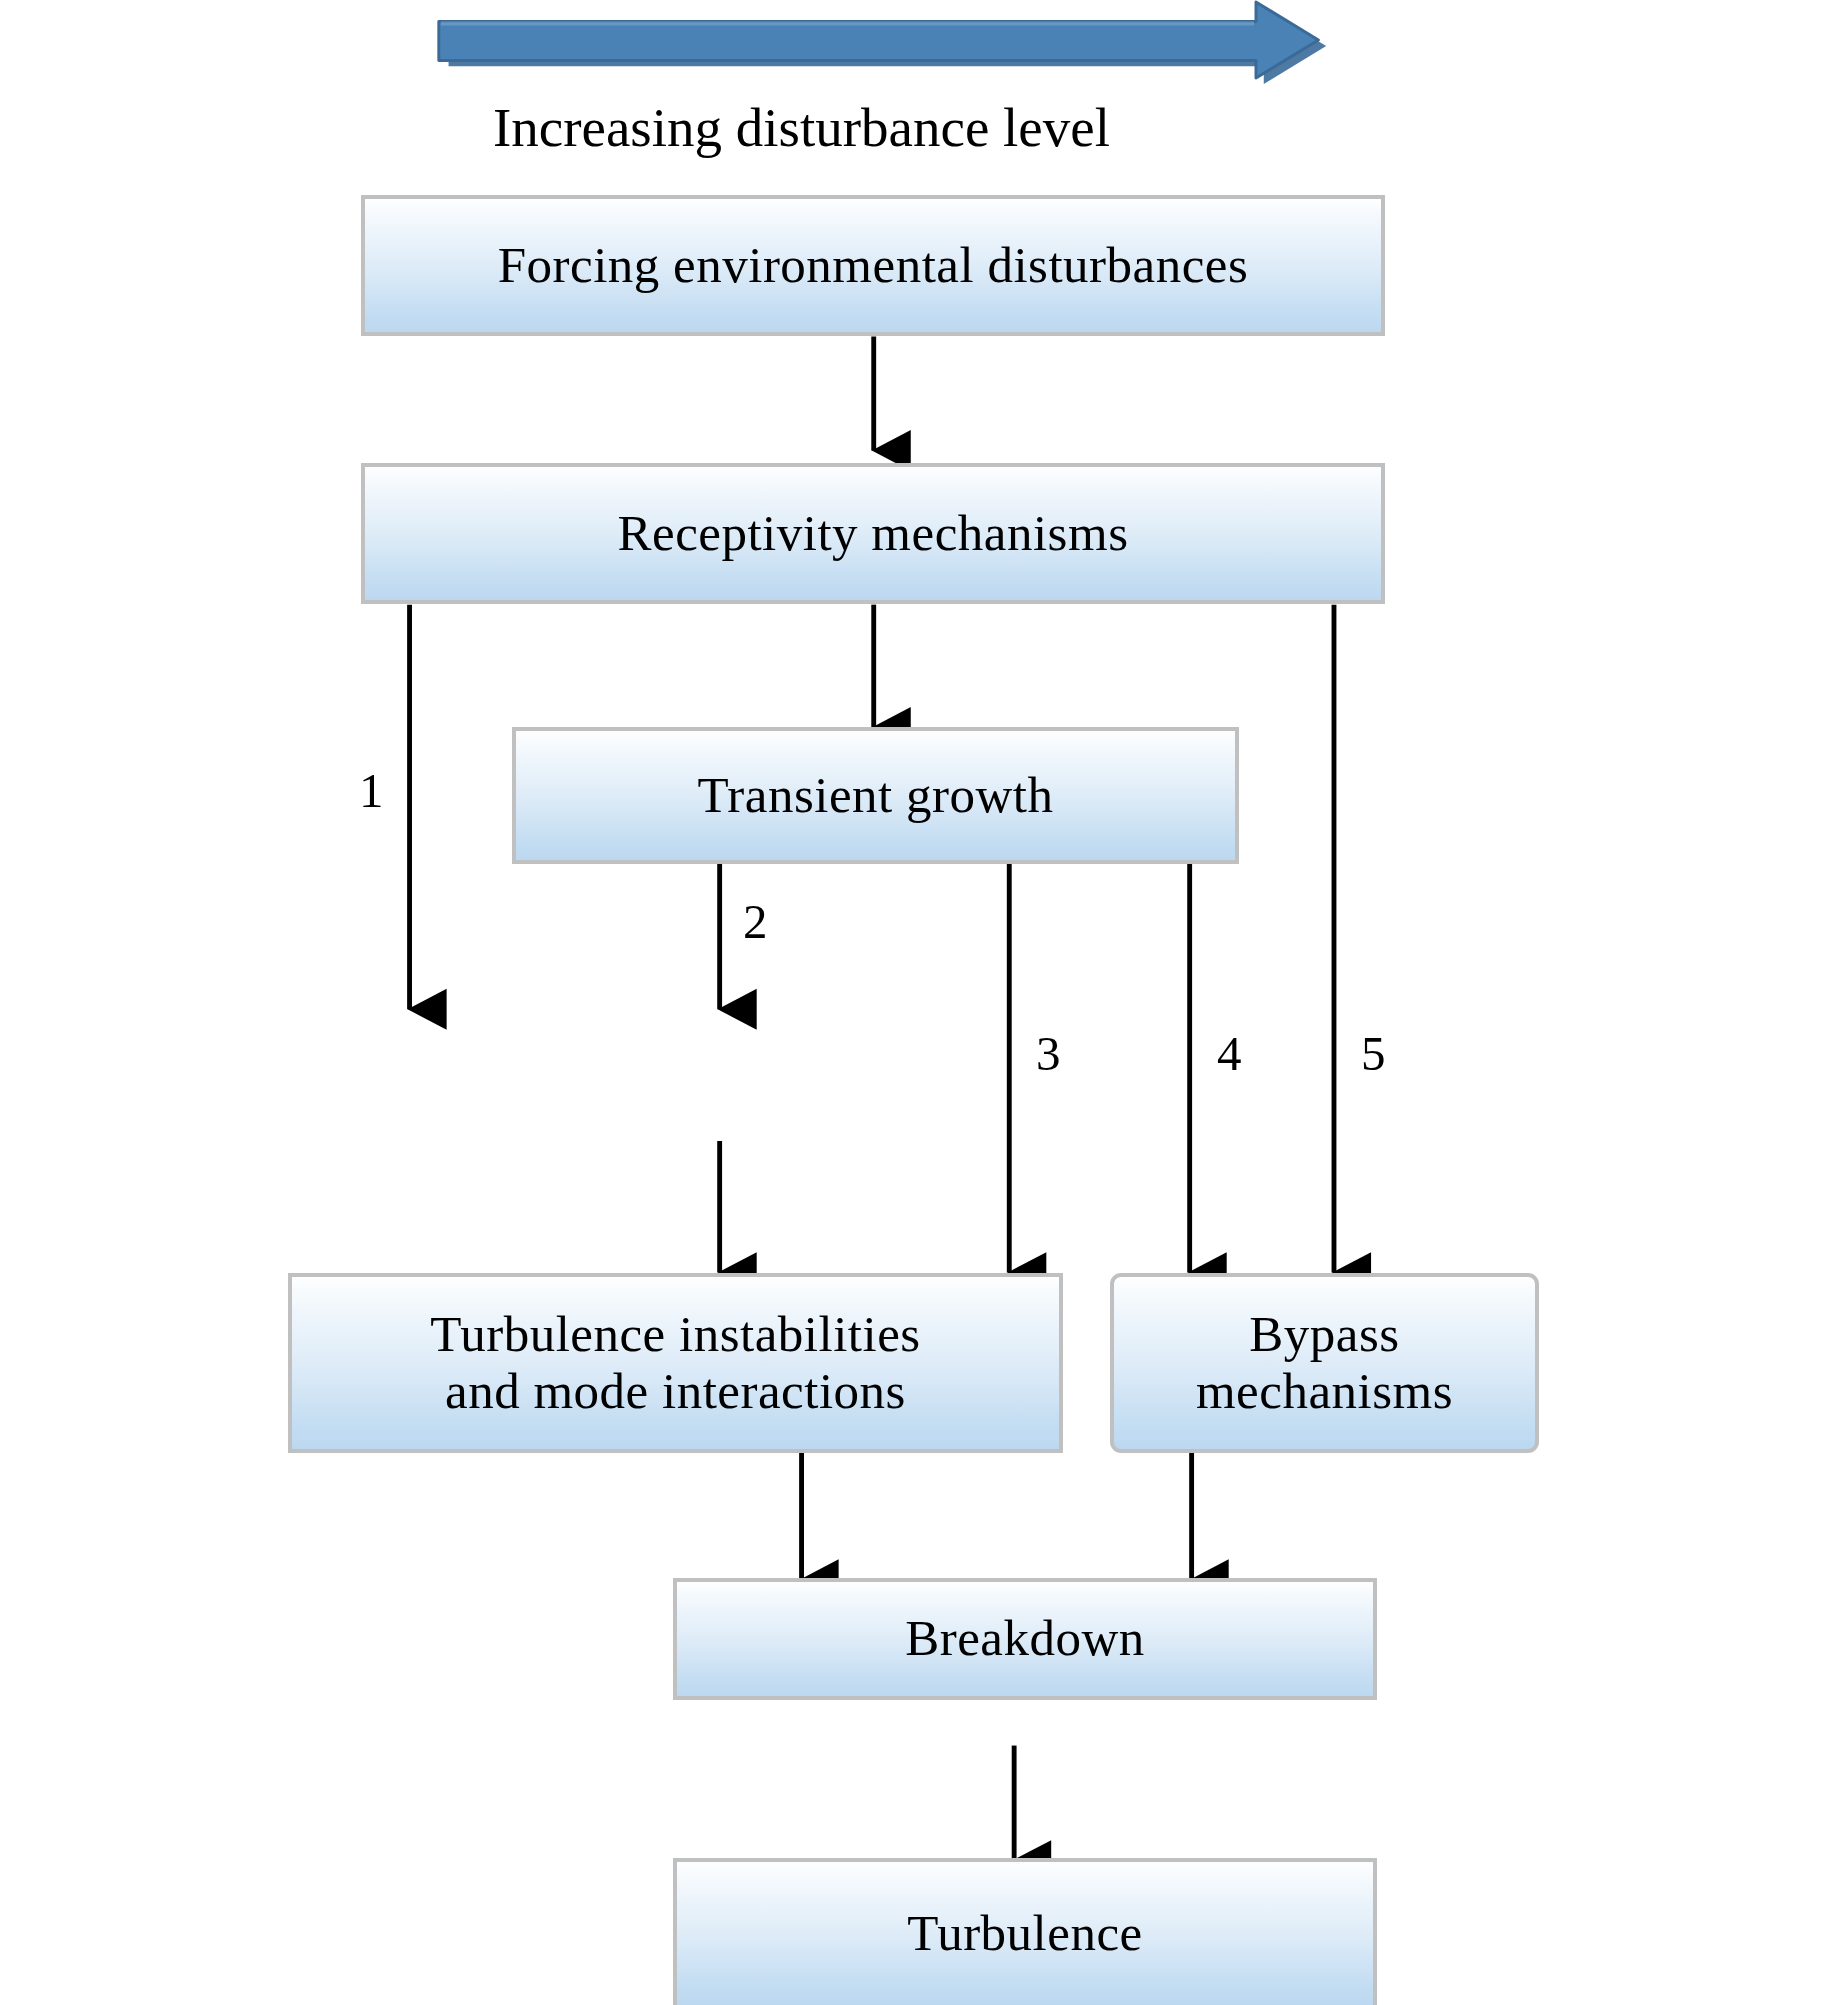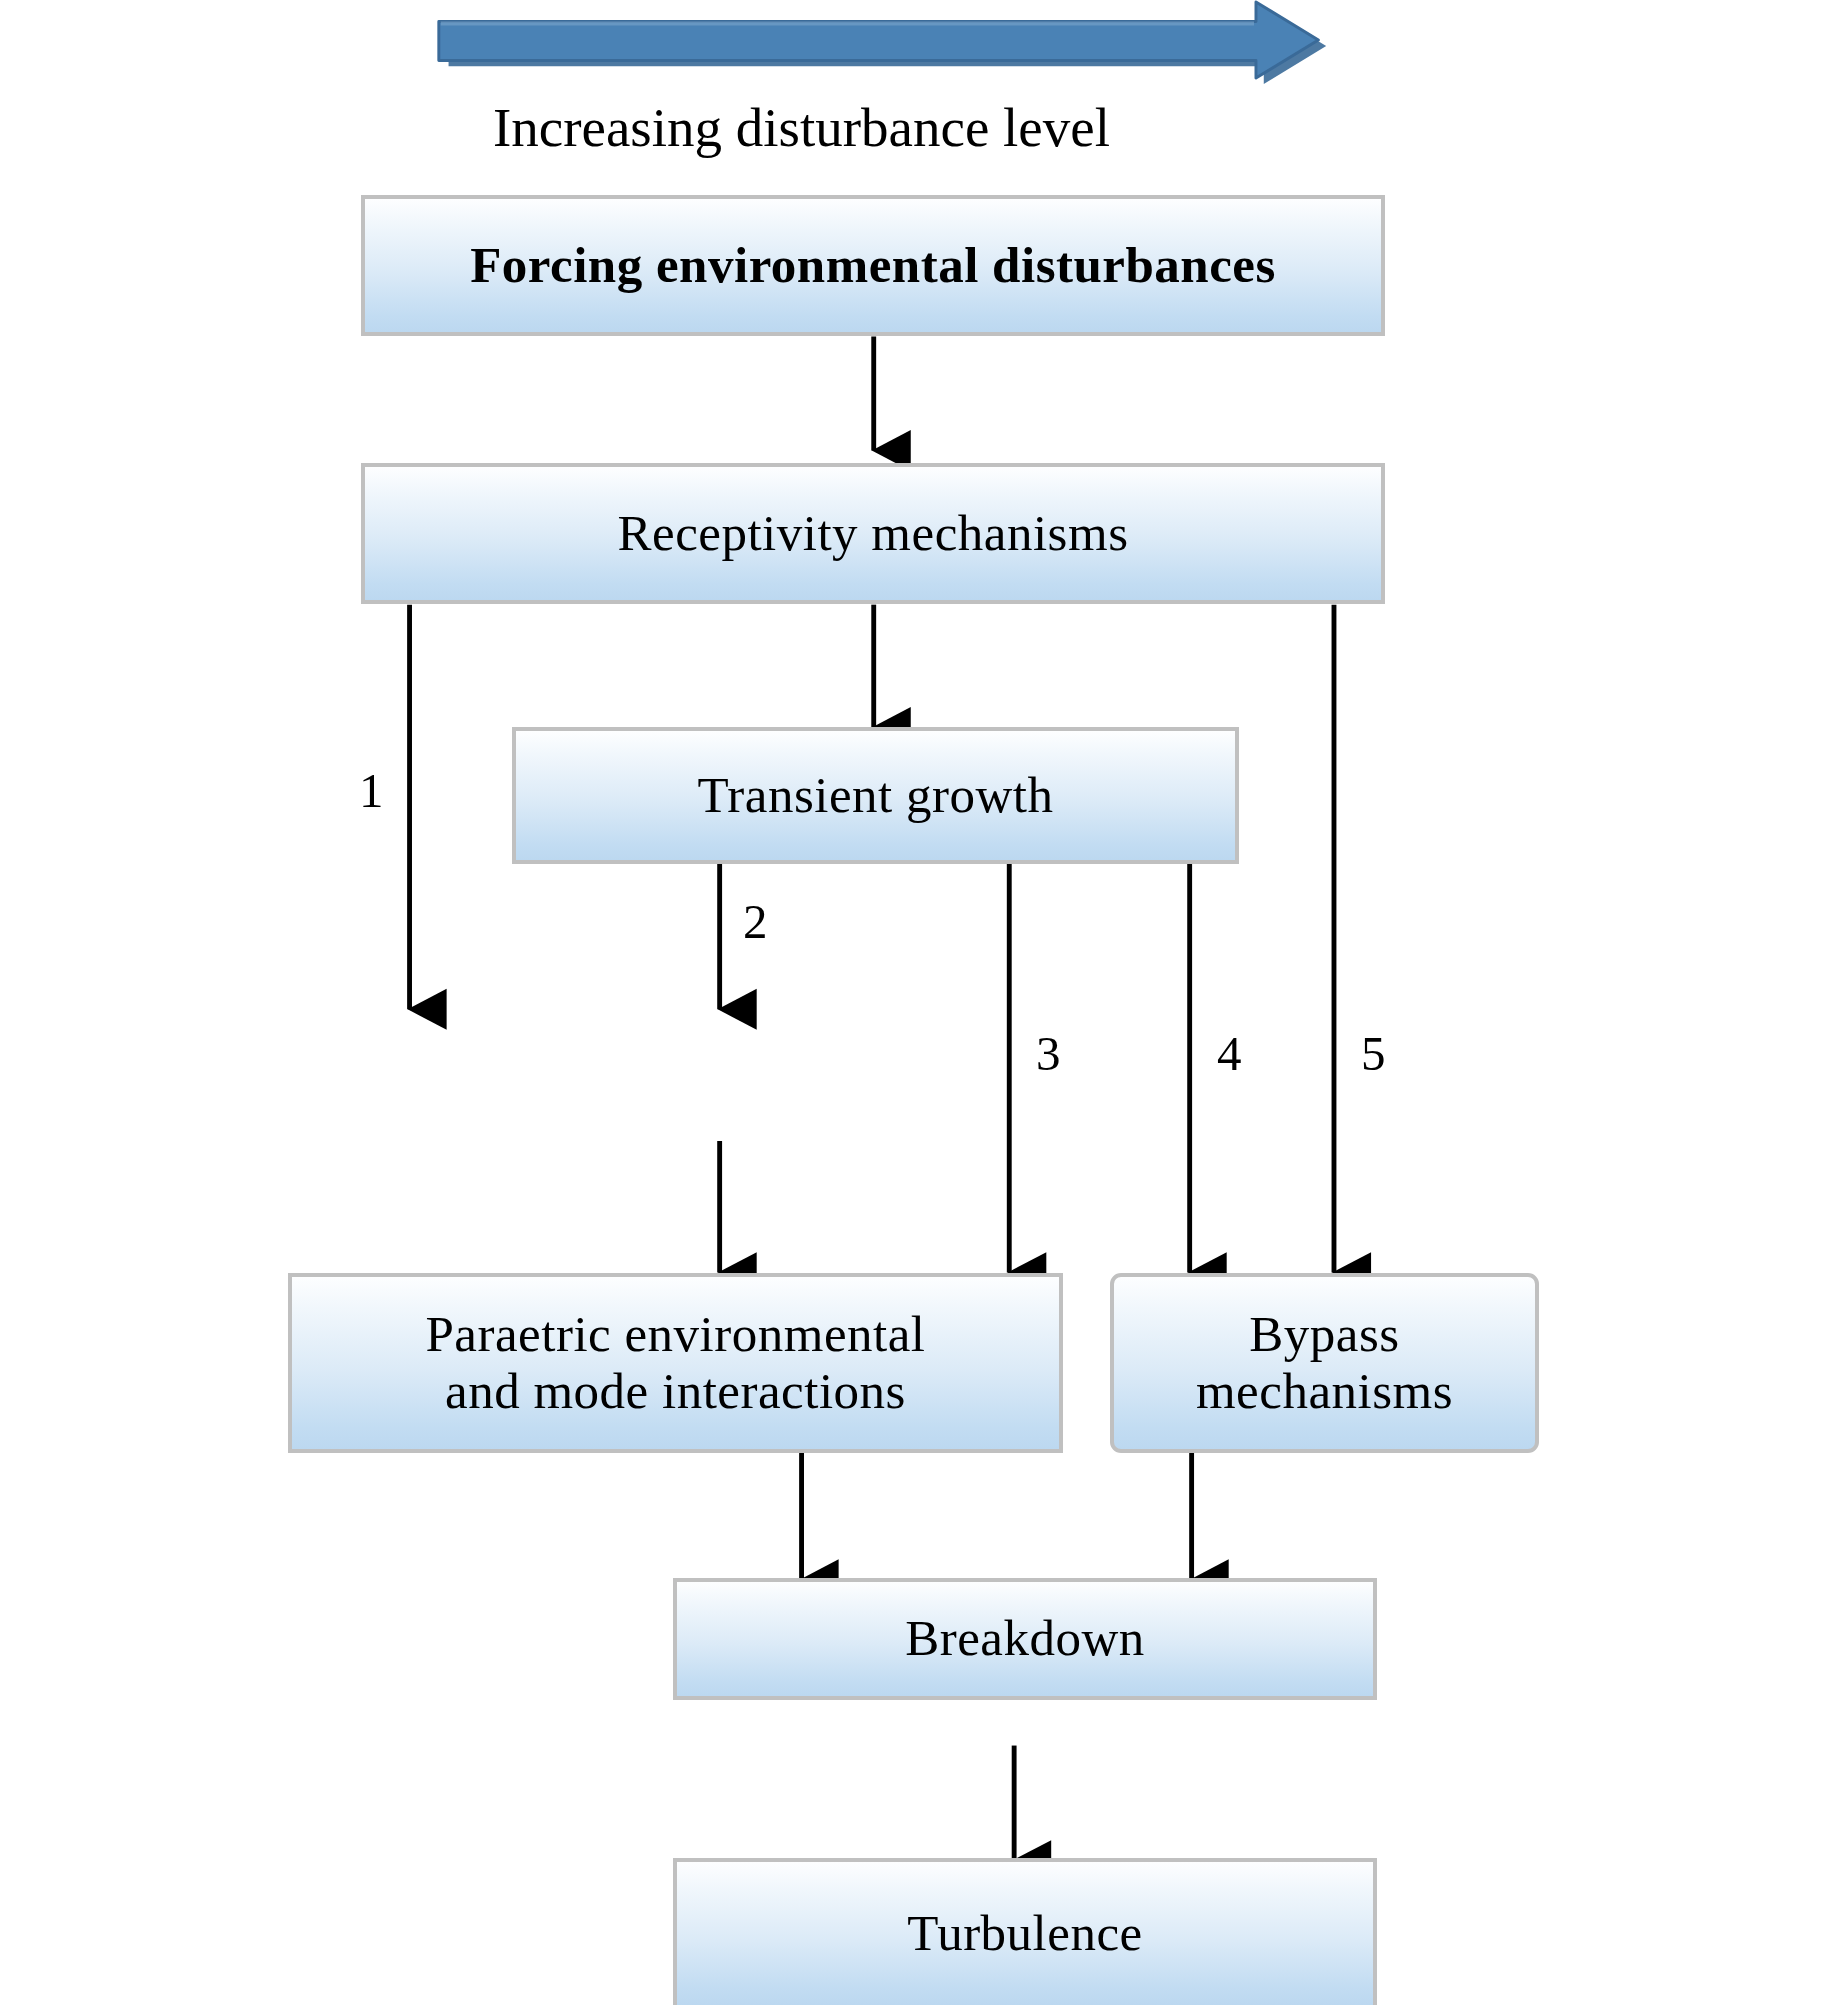--- a/index.html
+++ b/index.html
@@ -108,28 +108,28 @@
       <line x1="738" y1="1170" x2="738" y2="1305"></line>
 
       <line x1="822" y1="1490" x2="822" y2="1620"></line>
 
       <line x1="1222" y1="1490" x2="1222" y2="1620"></line>
 
       <line x1="1040" y1="1790" x2="1040" y2="1908"></line>
     </g>
   </svg>
 
-  <div class="node" style="left:361px; top:195px; width:1024px; height:141px;font-weight:bold;">Forcing environmental disturbances</div>
+  <div class="node" style="left:361px; top:195px; width:1024px; height:141px;">Forcing environmental disturbances</div>
 
   <div class="node" style="left:512px; top:727px; width:727px; height:137px;">Transient growth</div>
 
   <div class="node" style="left:361px; top:463px; width:1024px; height:141px;">Receptivity mechanisms</div>
 
 
-  <div class="node" style="left:288px; top:1273px; width:775px; height:180px;">Paraetric environmental
+  <div class="node" style="left:288px; top:1273px; width:775px; height:180px;">Turbulence instabilities
 and mode interactions</div>
 
   <div class="node" style="left:1110px; top:1273px; width:429px; height:180px;border-radius:11px;">Bypass
 mechanisms</div>
 
   <div class="node" style="left:673px; top:1578px; width:704px; height:122px;">Breakdown</div>
 
   <div class="node" style="left:673px; top:1858px; width:704px; height:151px;">Turbulence</div>
 
   <div class="edge-label" style="left:359px; top:766px;">1</div>

